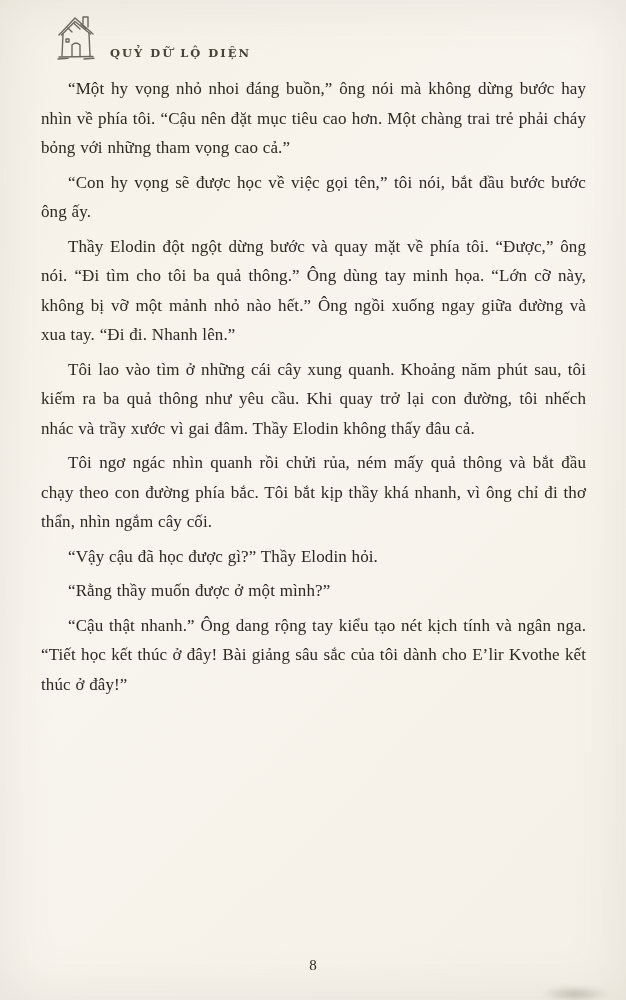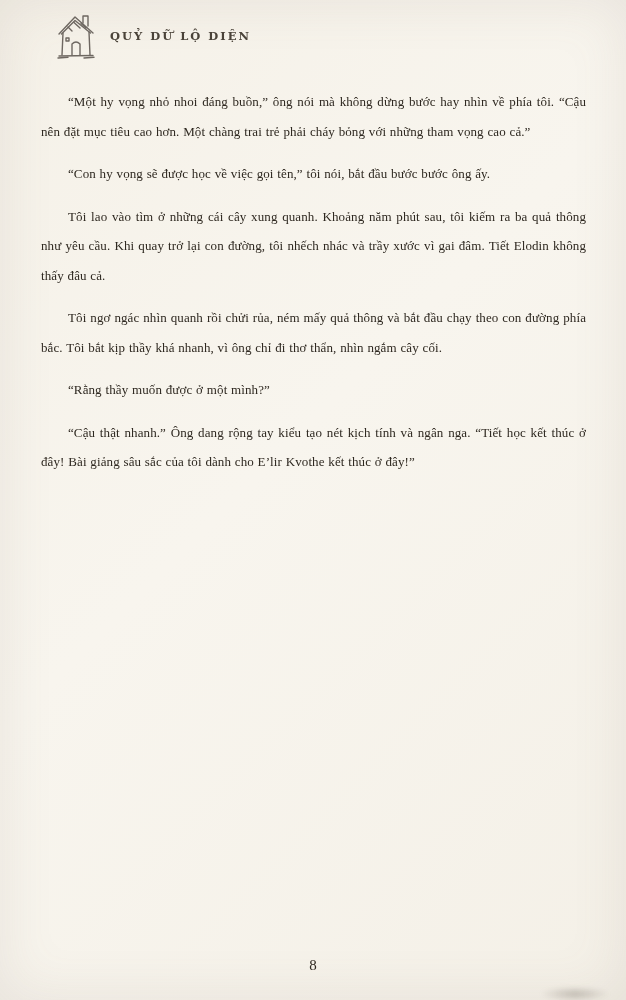--- a/index.html
+++ b/index.html
@@ -17,21 +17,21 @@
     box-shadow: inset 0 0 55px rgba(120,110,95,0.12);
     overflow: hidden;
     font-family: "Liberation Serif", "DejaVu Serif", serif;
     color: #2e2820;
   }
   .page-header {
     position: absolute;
     top: 12px;
     left: 56px;
     display: flex;
-    align-items: center;
+    align-items: flex-end;
     gap: 14px;
     height: 48px;
   }
   .logo {
     display: inline-block;
     width: 40px;
     height: 46px;
     opacity: 0.85;
   }
   .book-title {
@@ -41,23 +41,23 @@
     letter-spacing: 2px;
     color: #4a4339;
   }
   .page-body {
     position: absolute;
     top: 74px;
     left: 41px;
     width: 545px;
   }
   .page-body p {
-    margin: 13px 0 5px 0;
+    margin: 0 0 5px 0;
     text-indent: 27px;
-    font-size: 13px;
+    font-size: 17px;
     line-height: 29.5px;
     text-align: justify;
     letter-spacing: 0.1px;
     word-spacing: 0.4px;
     hyphens: none;
   }
   .page-footer {
     position: absolute;
     left: 0;
     right: 0;
@@ -100,22 +100,24 @@
         <path d="M2 45 L12 44.3"></path>
         <path d="M28 45 L38 44.3"></path>
       </svg>
     </span>
     <span class="book-title">QUỶ DỮ LỘ DIỆN</span>
   </header>
 
   <main class="page-body">
     <p>“Một hy vọng nhỏ nhoi đáng buồn,” ông nói mà không dừng bước hay nhìn về phía tôi. “Cậu nên đặt mục tiêu cao hơn. Một chàng trai trẻ phải cháy bỏng với những tham vọng cao cả.”</p>
     <p>“Con hy vọng sẽ được học về việc gọi tên,” tôi nói, bắt đầu bước bước ông ấy.</p>
-    <p>Tôi lao vào tìm ở những cái cây xung quanh. Khoảng năm phút sau, tôi kiếm ra ba quả thông như yêu cầu. Khi quay trở lại con đường, tôi nhếch nhác và trầy xước vì gai đâm. Tiết Elodin không thấy đâu cả.</p>
+    <p>Thầy Elodin đột ngột dừng bước và quay mặt về phía tôi. “Được,” ông nói. “Đi tìm cho tôi ba quả thông.” Ông dùng tay minh họa. “Lớn cỡ này, không bị vỡ một mảnh nhỏ nào hết.” Ông ngồi xuống ngay giữa đường và xua tay. “Đi đi. Nhanh lên.”</p>
+    <p>Tôi lao vào tìm ở những cái cây xung quanh. Khoảng năm phút sau, tôi kiếm ra ba quả thông như yêu cầu. Khi quay trở lại con đường, tôi nhếch nhác và trầy xước vì gai đâm. Thầy Elodin không thấy đâu cả.</p>
     <p>Tôi ngơ ngác nhìn quanh rồi chửi rủa, ném mấy quả thông và bắt đầu chạy theo con đường phía bắc. Tôi bắt kịp thầy khá nhanh, vì ông chỉ đi thơ thẩn, nhìn ngắm cây cối.</p>
+    <p>“Vậy cậu đã học được gì?” Thầy Elodin hỏi.</p>
     <p>“Rằng thầy muốn được ở một mình?”</p>
     <p>“Cậu thật nhanh.” Ông dang rộng tay kiểu tạo nét kịch tính và ngân nga. “Tiết học kết thúc ở đây! Bài giảng sâu sắc của tôi dành cho E’lir Kvothe kết thúc ở đây!”</p>
   </main>
 
   <footer class="page-footer">
     <span class="page-number">8</span>
   </footer>
 
   <div class="smudge"></div>
 

